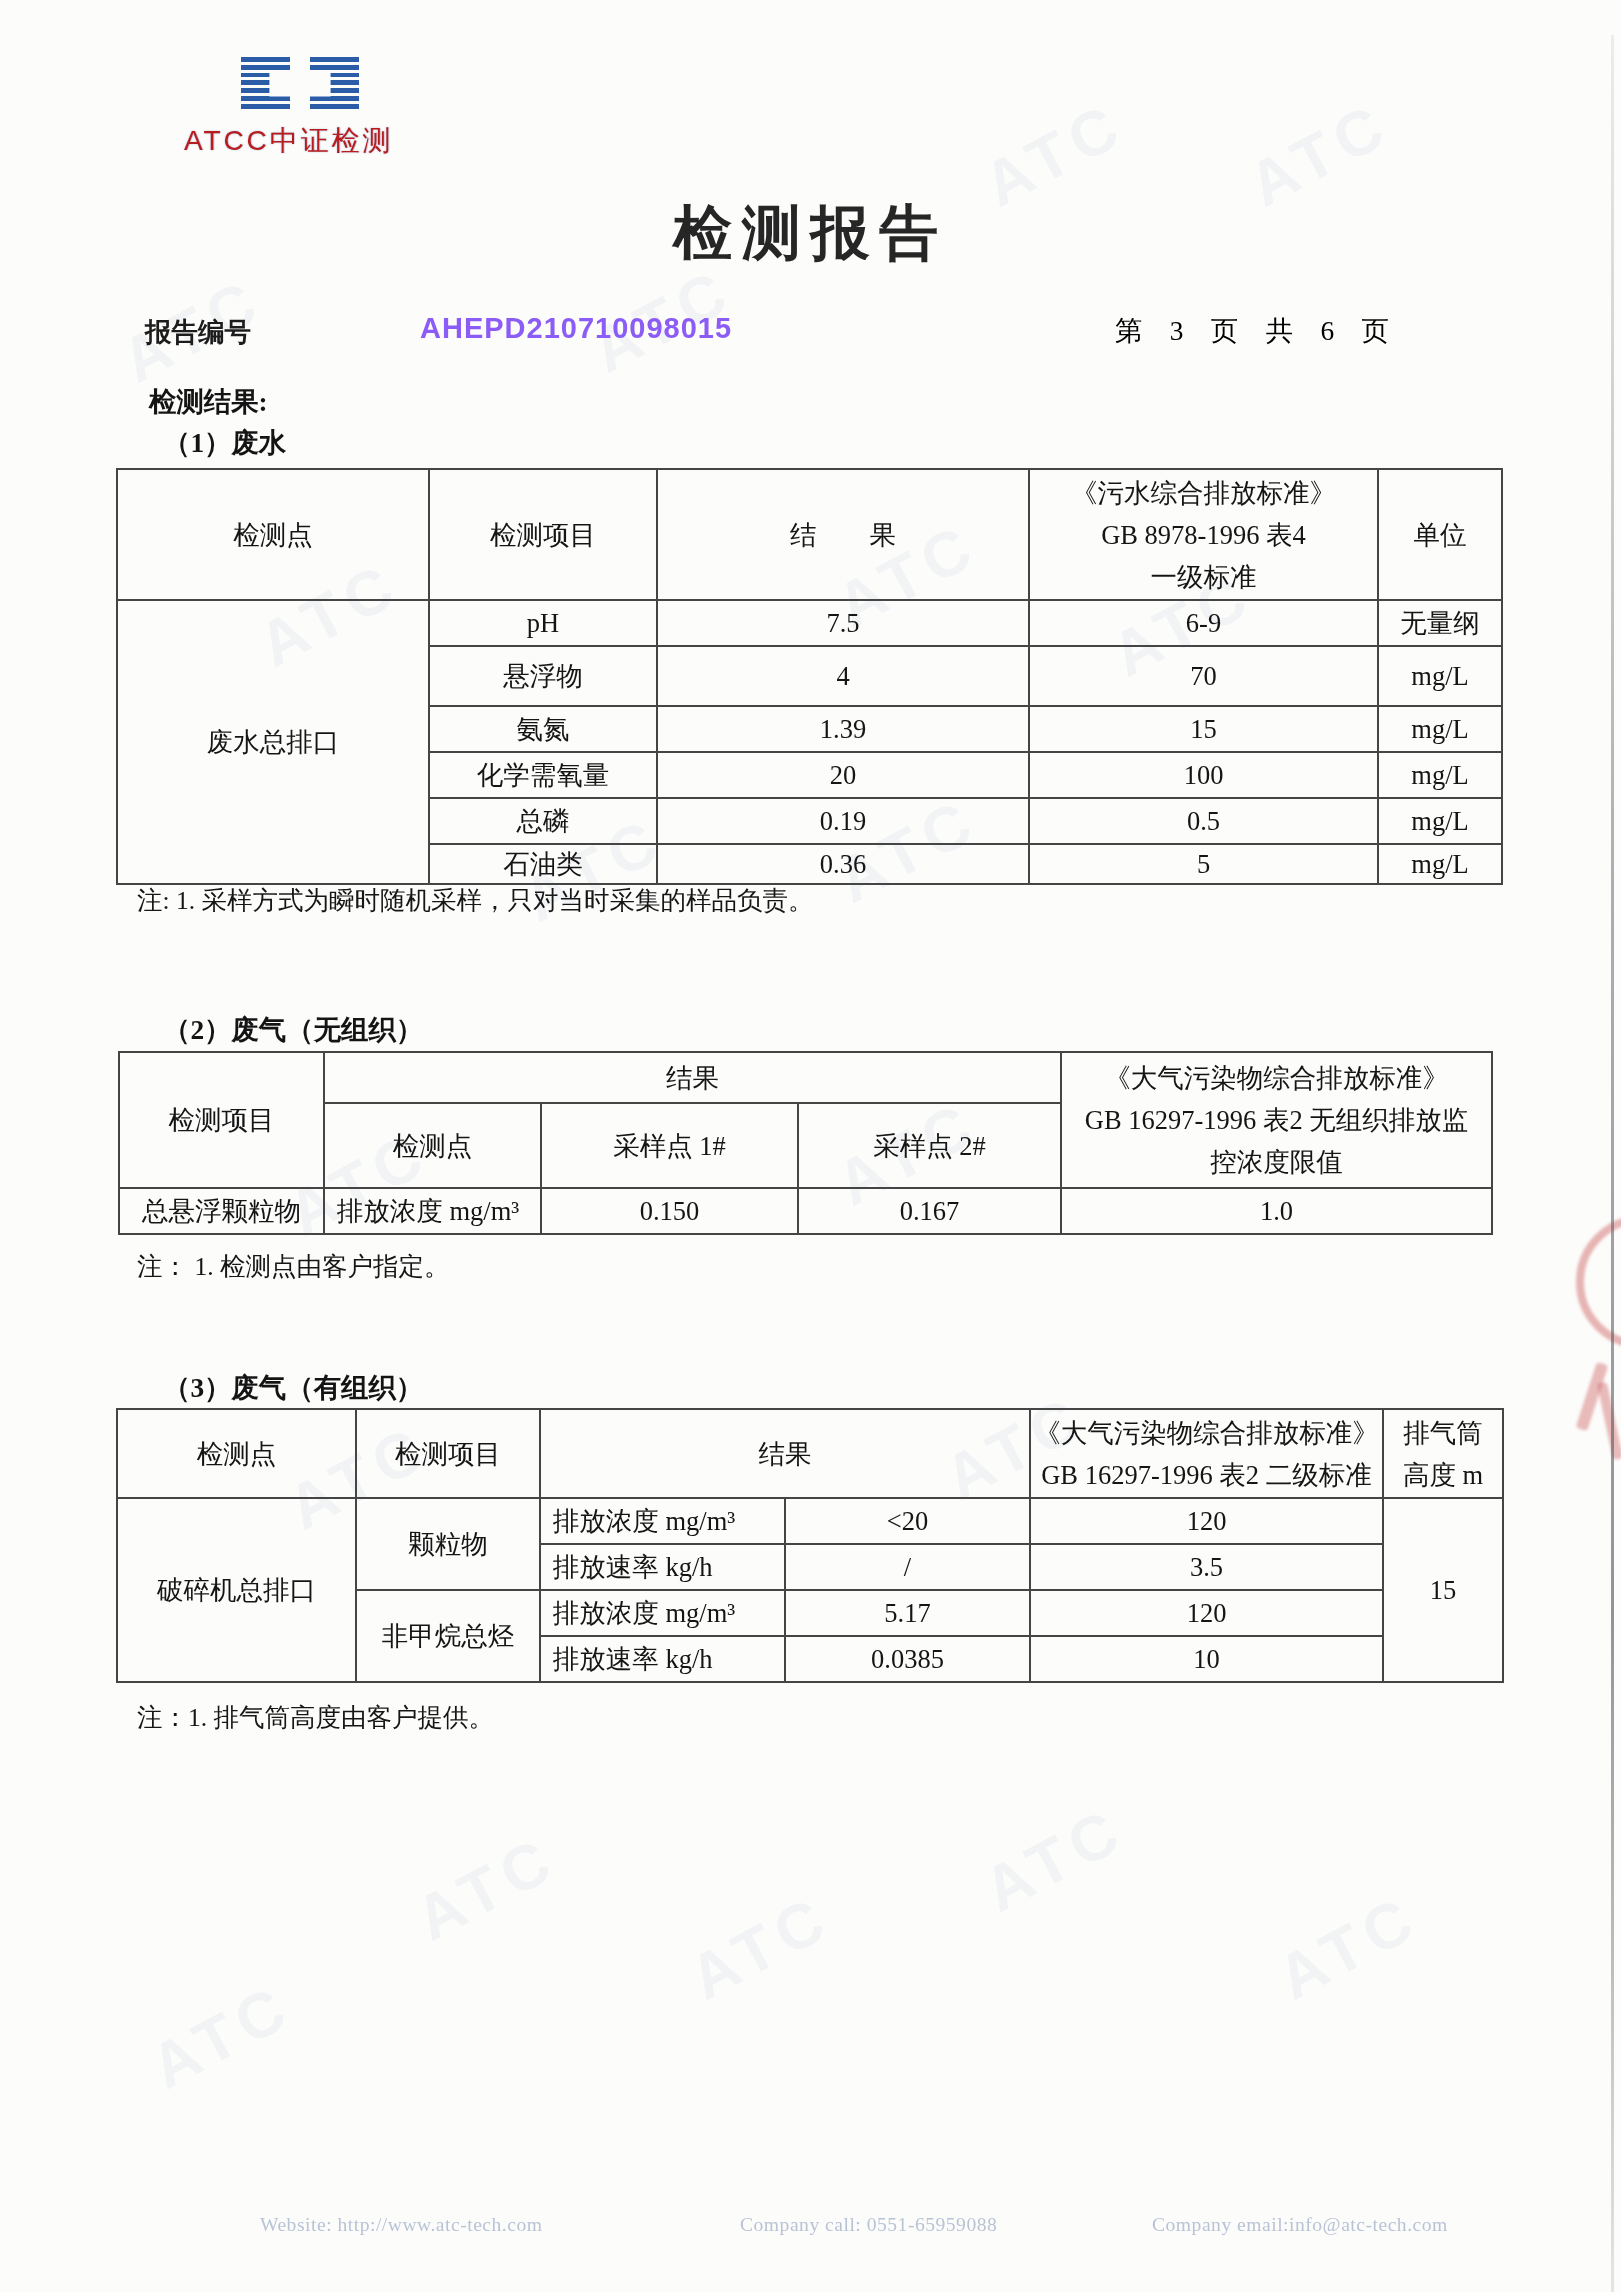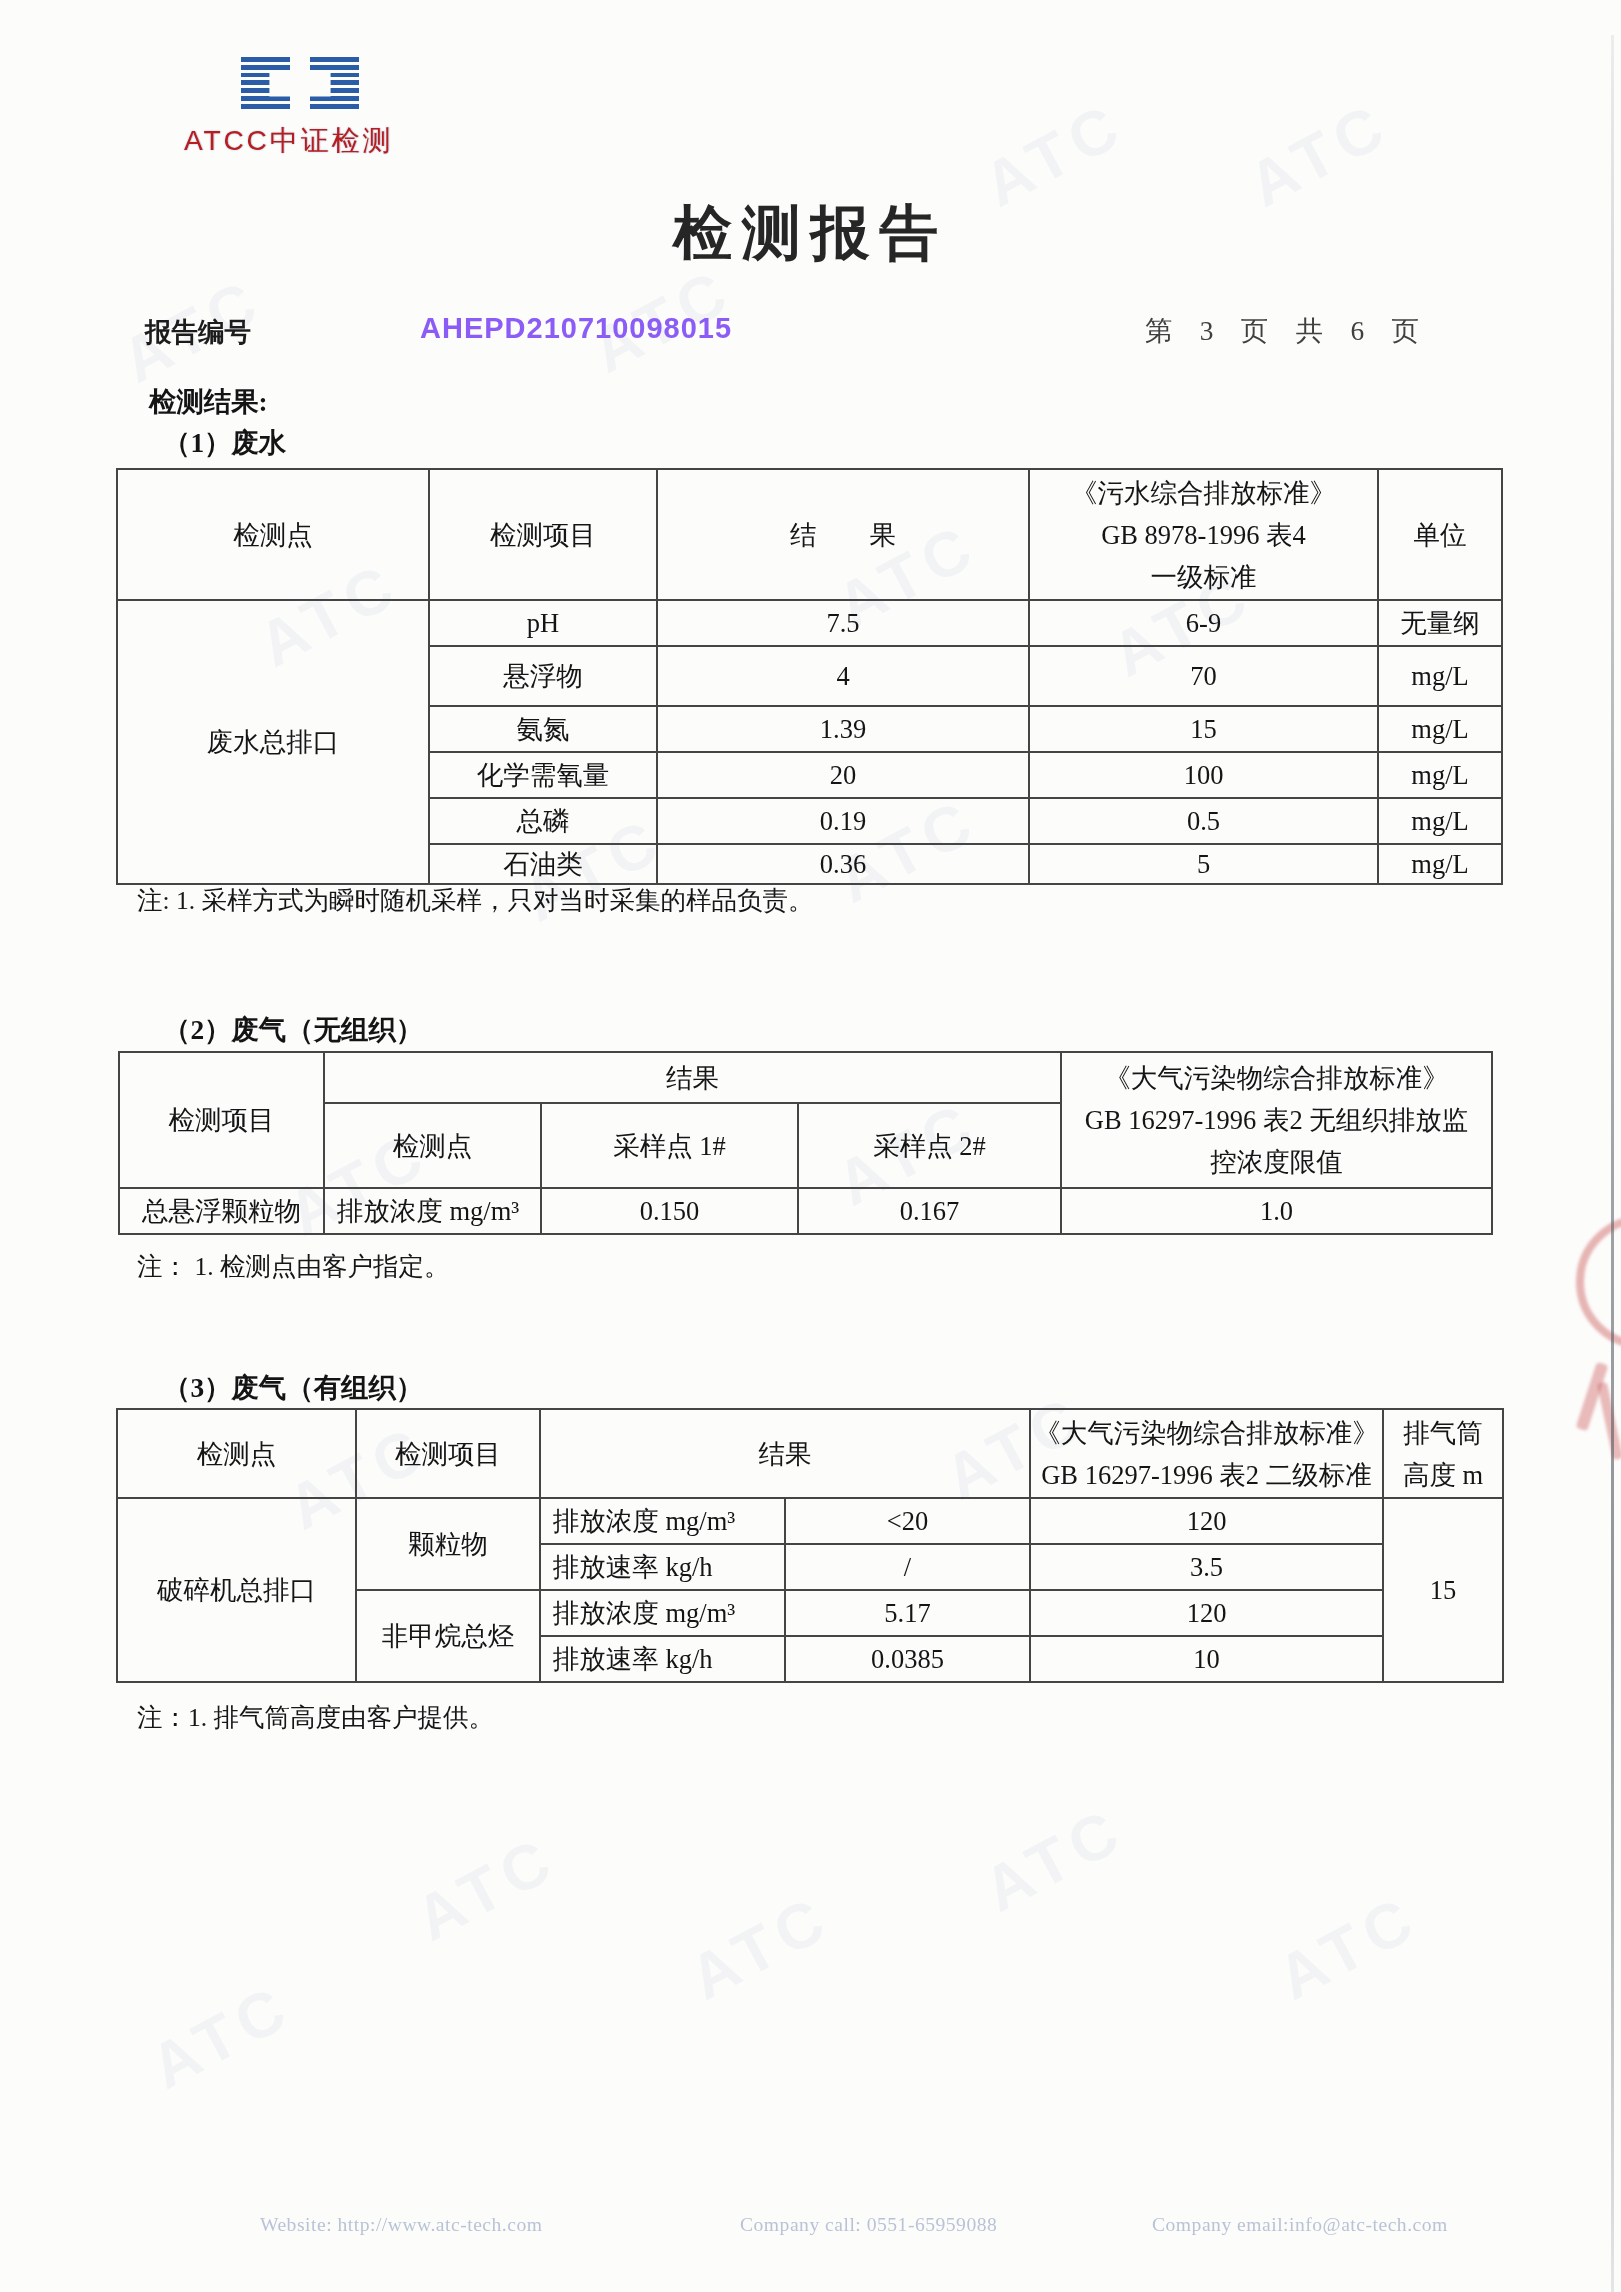--- a/index.html
+++ b/index.html
@@ -31,21 +31,21 @@
   
   .doc-title {
     left:0; right:0; top:194px; text-align:center;
     font-size:59px; font-weight:bold; letter-spacing:9.8px; color:#262626;
   }
   .lbl { font-size:26.5px; font-weight:bold; color:#1c1c1c; white-space:nowrap; }
   .report-no {
     font-family:"Liberation Sans","DejaVu Sans",sans-serif;
     font-size:29px; font-weight:bold; color:#8b5cf6; letter-spacing:1px; white-space:nowrap;
   }
-  .pagination { font-size:27.4px; color:#404040; white-space:nowrap;margin-left:30px; }
+  .pagination { font-size:27.4px; color:#000000; white-space:nowrap; }
 
   .heading { font-size:27.4px; font-weight:bold; color:#141414; white-space:nowrap; }
   .note { font-size:25.5px; color:#161616; white-space:nowrap; }
 
   
   table { border-collapse:collapse; table-layout:fixed; background:transparent; }
   .rpt-table { border:2.9px solid #3a3a3a; }
   .rpt-table th, .rpt-table td {
     border:2px solid #454545; text-align:center; vertical-align:middle;
     font-size:26.5px; font-weight:normal; color:#151515; padding:0;

